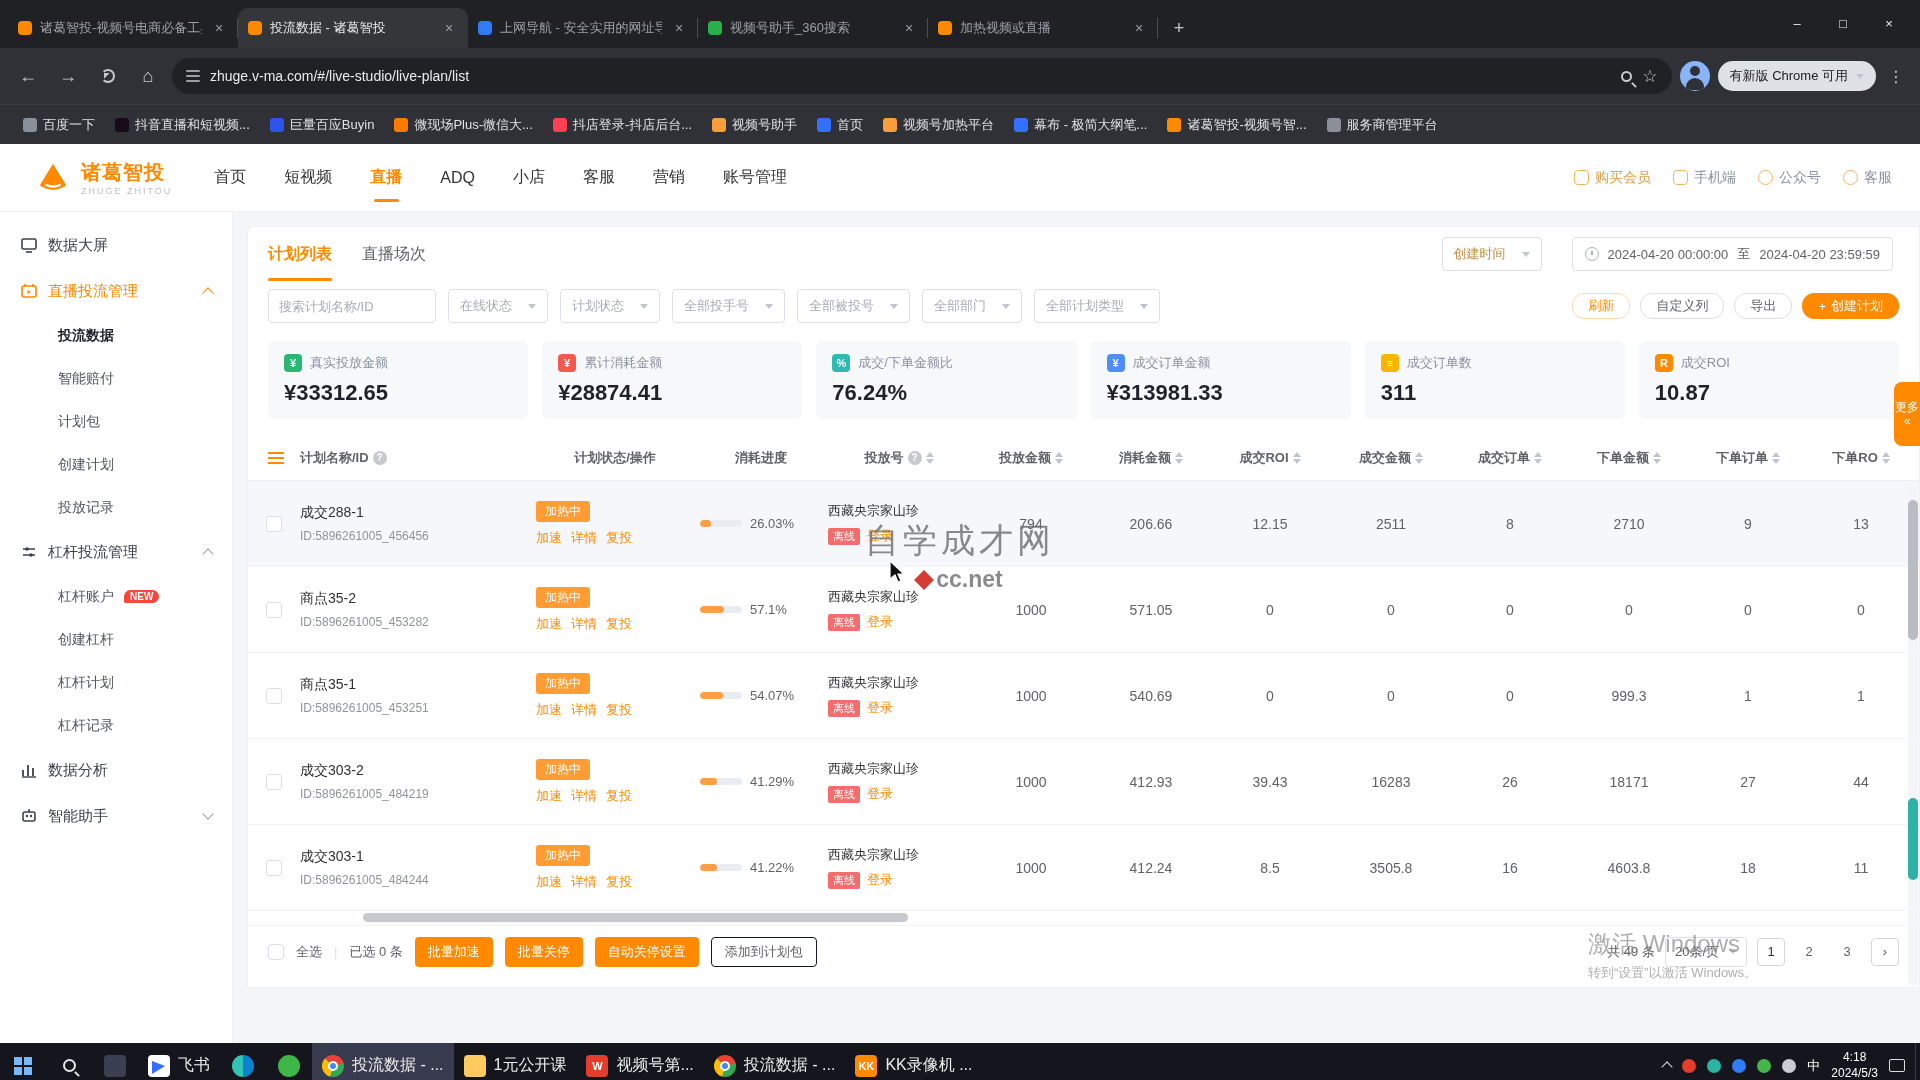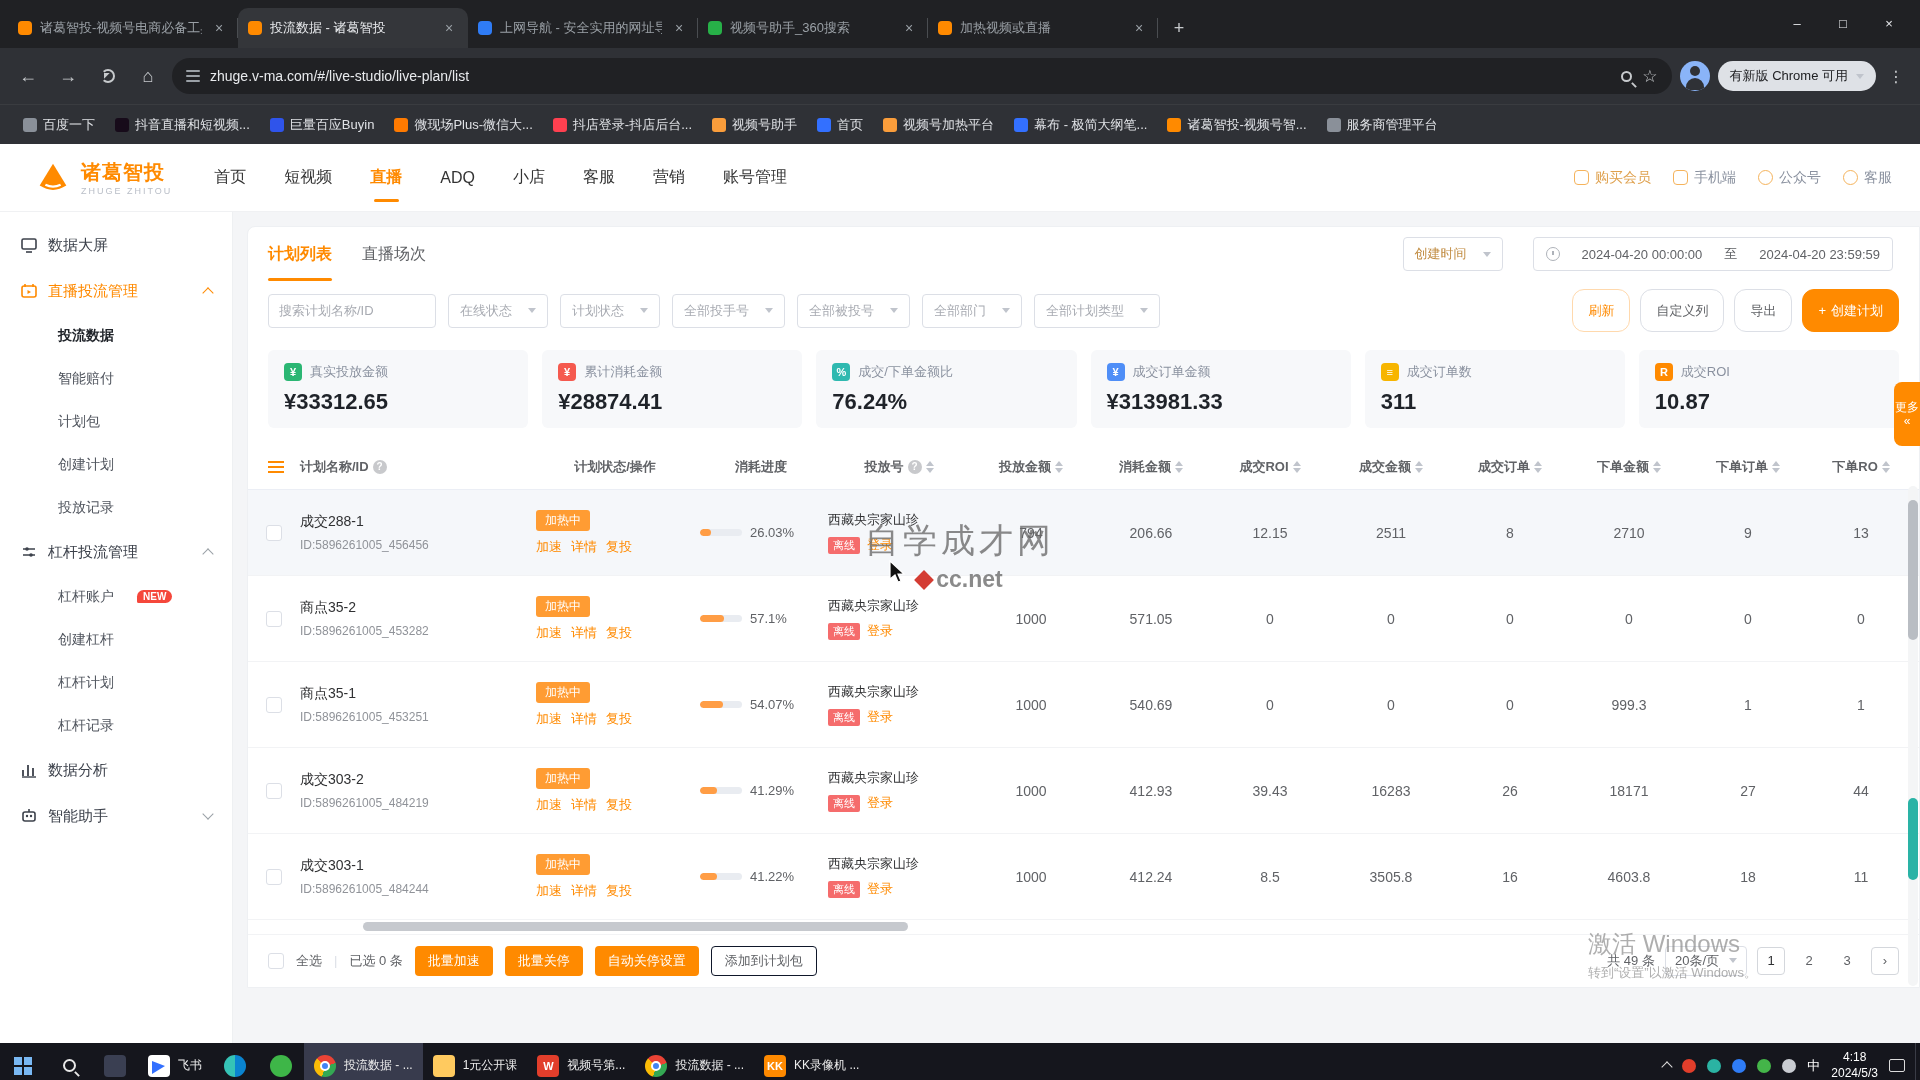--- a/index.html
+++ b/index.html
@@ -60,45 +60,45 @@
   .layout { flex:1; display:flex; overflow:hidden; }
   .sidebar { width:233px; background:#fff; border-right:1px solid #eef0f2; padding-top:10px; position:relative; flex:none; }
   .side-item { height:46px; display:flex; align-items:center; gap:10px; padding:0 20px; font-size:15px; color:#3c414b; cursor:pointer; }
   .side-item.sub { padding-left:58px; height:43px; color:#50555e; font-size:14px; }
   .side-item.sub.active { color:#1f2329; font-weight:700; }
   .side-item.group-live { color:#ff8a00; }
   .sicon { width:18px; height:18px; display:flex; align-items:center; justify-content:center; color:currentColor; flex:none; }
   .chev { margin-left:auto; width:8px; height:8px; border-right:1.8px solid #9aa0a6; border-bottom:1.8px solid #9aa0a6; transform:rotate(-135deg); margin-top:4px; }
   .chev.down { transform:rotate(45deg); margin-top:-4px; }
   .group-live .chev { border-color:#ff8a00; }
-  .new-badge { background:#f5473b; color:#fff; font-size:10px; font-weight:700; padding:1px 6px; border-radius:8px 8px 8px 2px; margin-left:13px; }
+  .new-badge { background:#f5473b; color:#fff; font-size:10px; font-weight:700; padding:1px 6px; border-radius:8px 8px 8px 2px; margin-left:0; }
   .manual { position:absolute; left:14px; right:14px; bottom:22px; height:44px; background:#f4f5f7; border-radius:22px; display:flex; align-items:center; justify-content:center; gap:8px; color:#50555e; font-size:14px; }
   .manual-ic { width:22px; height:22px; border-radius:50%; background:#ffb053; position:relative; }
   .manual-ic::before { content:""; position:absolute; left:7px; top:4px; width:8px; height:8px; border-radius:50%; background:#fff; }
   .manual-ic::after { content:""; position:absolute; left:4px; top:13px; width:14px; height:7px; border-radius:7px 7px 0 0; background:#fff; }
 
   .main { flex:1; background:#f4f5f7; padding:14px 0 0 14px; overflow:hidden; }
   .card { background:#fff; border:1px solid #eef0f3; border-radius:8px 0 0 0; height:762px; overflow:hidden; }
 
   .tabsrow { height:54px; display:flex; align-items:center; gap:30px; padding:0 20px; }
   .ptab { height:100%; display:flex; align-items:center; font-size:16px; color:#606266; position:relative; cursor:pointer; }
   .ptab.active { color:#ff8a00; font-weight:700; }
   .ptab.active::after { content:""; position:absolute; left:0; right:0; bottom:0; height:3px; background:#ff8a00; border-radius:2px; }
   .timesel { margin-left:auto; height:34px; border:1px solid #dcdfe6; border-radius:4px; display:flex; align-items:center; gap:16px; padding:0 11px; color:#c08a3e; font-size:13px; }
-  .datebox { height:34px; border:1px solid #dcdfe6; border-radius:4px; display:flex; align-items:center; gap:22px; padding:0 12px; color:#606266; font-size:13px; margin-right:6px; }
+  .datebox { height:34px; border:1px solid #dcdfe6; border-radius:4px; display:flex; align-items:center; gap:9px; padding:0 12px; color:#606266; font-size:13px; margin-right:6px; }
   .clock-ic { width:14px; height:14px; border:1.5px solid #aeb2b9; border-radius:50%; position:relative; }
   .clock-ic::after { content:""; position:absolute; left:5.5px; top:2.5px; width:1.5px; height:4.5px; background:#aeb2b9; }
   .caret { width:0; height:0; border-left:4px solid transparent; border-right:4px solid transparent; border-top:5px solid #c0c4cc; }
 
   .filterrow { display:flex; align-items:center; gap:12px; padding:8px 20px 14px; }
   .search-input { width:168px; height:34px; border:1px solid #dcdfe6; border-radius:4px; padding:0 10px; font-size:13px; color:#333; outline:none; font-family:inherit; }
   .search-input::placeholder { color:#a8abb2; }
   .fsel { height:34px; border:1px solid #dcdfe6; border-radius:4px; display:flex; align-items:center; gap:16px; padding:0 11px; color:#a8abb2; font-size:13px; }
   .factions { margin-left:auto; display:flex; gap:10px; }
-  .btn { height:43px; border-radius:12px; padding:0 15px; font-size:13px; display:flex; align-items:center; gap:5px; cursor:pointer; }
+  .btn { height:26px; border-radius:12px; padding:0 15px; font-size:13px; display:flex; align-items:center; gap:5px; cursor:pointer; }
   .btn.refresh { color:#ff8a00; border:1px solid #ffd9ad; background:#fff; }
   .btn.plain { color:#606266; border:1px solid #dcdfe6; background:#fff; }
   .btn.primary { background:#ff8a00; color:#fff; border:1px solid #ff8a00; }
 
   .statsrow { display:flex; gap:14px; padding:4px 20px 16px; }
   .stat { flex:1; background:#f7f8fa; border-radius:6px; padding:13px 16px; }
   .stat-top { display:flex; align-items:center; gap:8px; font-size:13px; color:#8a919f; white-space:nowrap; }
   .sticon { width:18px; height:18px; border-radius:4px; color:#fff; font-size:11px; font-weight:700; display:flex; align-items:center; justify-content:center; flex:none; }
   .stat-val { margin-top:8px; font-size:22px; font-weight:700; color:#1f2329; }
   .more-tab { position:absolute; right:0; top:382px; width:26px; height:64px; background:#ff8a00; border-radius:8px 0 0 8px; color:#fff; display:flex; flex-direction:column; align-items:center; justify-content:center; font-size:12px; line-height:1.2; z-index:5; }
@@ -172,21 +172,21 @@
   .ic-edge { border-radius:50%; background:conic-gradient(#0a84d0 0 50%, #35c3b6 50% 100%); }
   .ic-360 { border-radius:50%; background:#3eb648; }
   .ic-chrome { border-radius:50%; background:conic-gradient(from -45deg, #ea4335 0 120deg, #34a853 120deg 240deg, #fbbc05 240deg 360deg); position:relative; }
   .ic-chrome::after { content:""; position:absolute; left:6px; top:6px; width:10px; height:10px; border-radius:50%; background:#4285f4; border:2px solid #fff; box-sizing:border-box; }
   .ic-folder { background:#ffca5f; }
   .ic-wps { background:#e23e2b; }
   .ic-kk { background:#ff8a00; }
   .tb-app { display:flex; align-items:center; gap:8px; padding:0 10px; max-width:158px; box-shadow:inset 0 -2px 0 #76b9ed; cursor:pointer; }
   .tb-app.noline { box-shadow:none; }
   .tb-app.active { background:#383b4d; }
-  .tb-lbl { font-size:12px; color:#ececec; white-space:nowrap; overflow:hidden; text-overflow:ellipsis; }
+  .tb-lbl { font-size:16px; color:#ececec; white-space:nowrap; overflow:hidden; text-overflow:ellipsis; }
   .tray { margin-left:auto; display:flex; align-items:center; gap:11px; padding:0 10px; }
   .tray-chev { width:8px; height:8px; border-right:1.6px solid #dcdcdc; border-bottom:1.6px solid #dcdcdc; transform:rotate(-135deg); margin-top:3px; }
   .dot { width:14px; height:14px; border-radius:50%; }
   .tray-ime { font-size:13px; color:#fff; }
   .clockbox { text-align:center; font-size:12px; line-height:1.3; color:#fff; }
   .note-ic { width:16px; height:13px; border:1.5px solid #dcdcdc; border-radius:2px; }
   .show-desktop { width:5px; border-left:1px solid #3a3c46; }
 </style>
 </head>
 <body>

